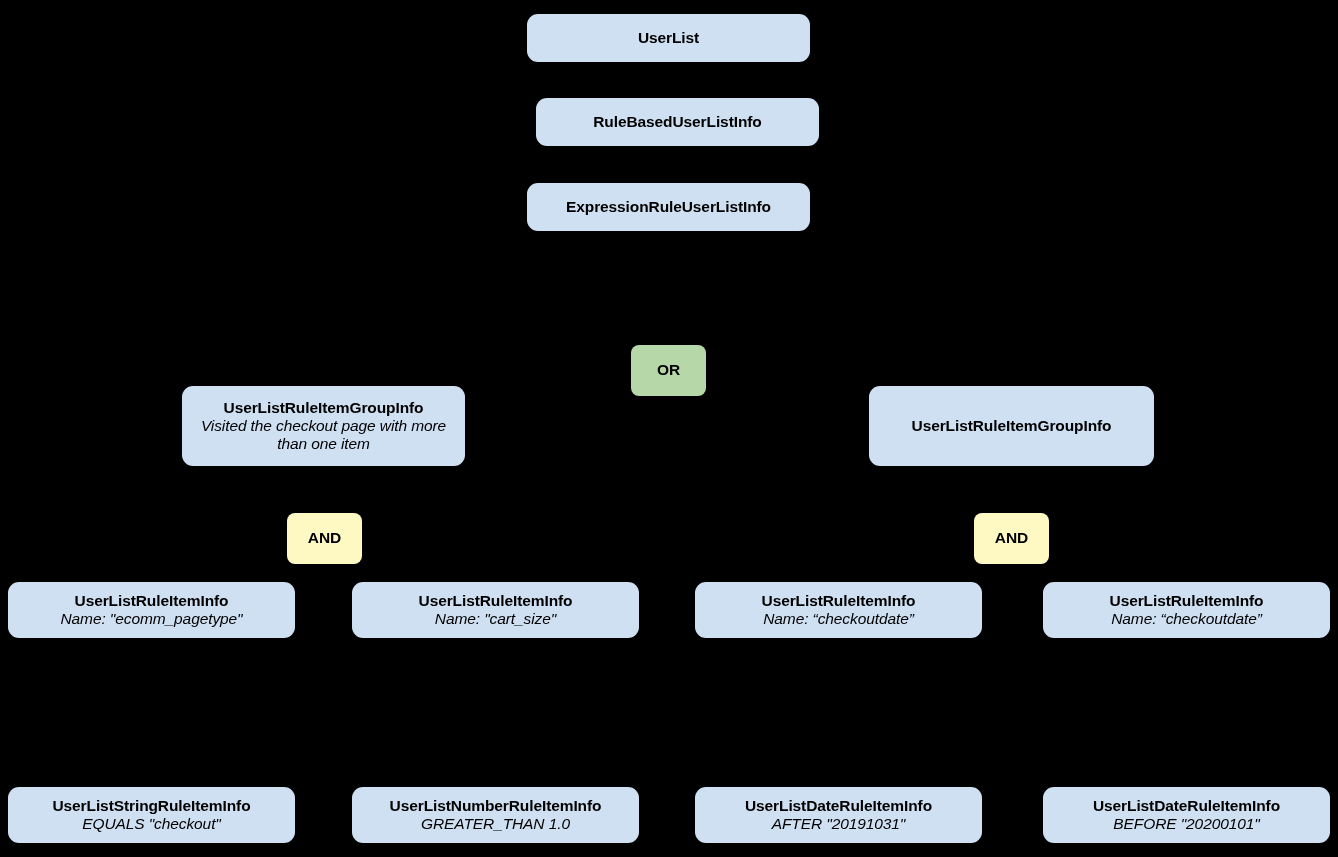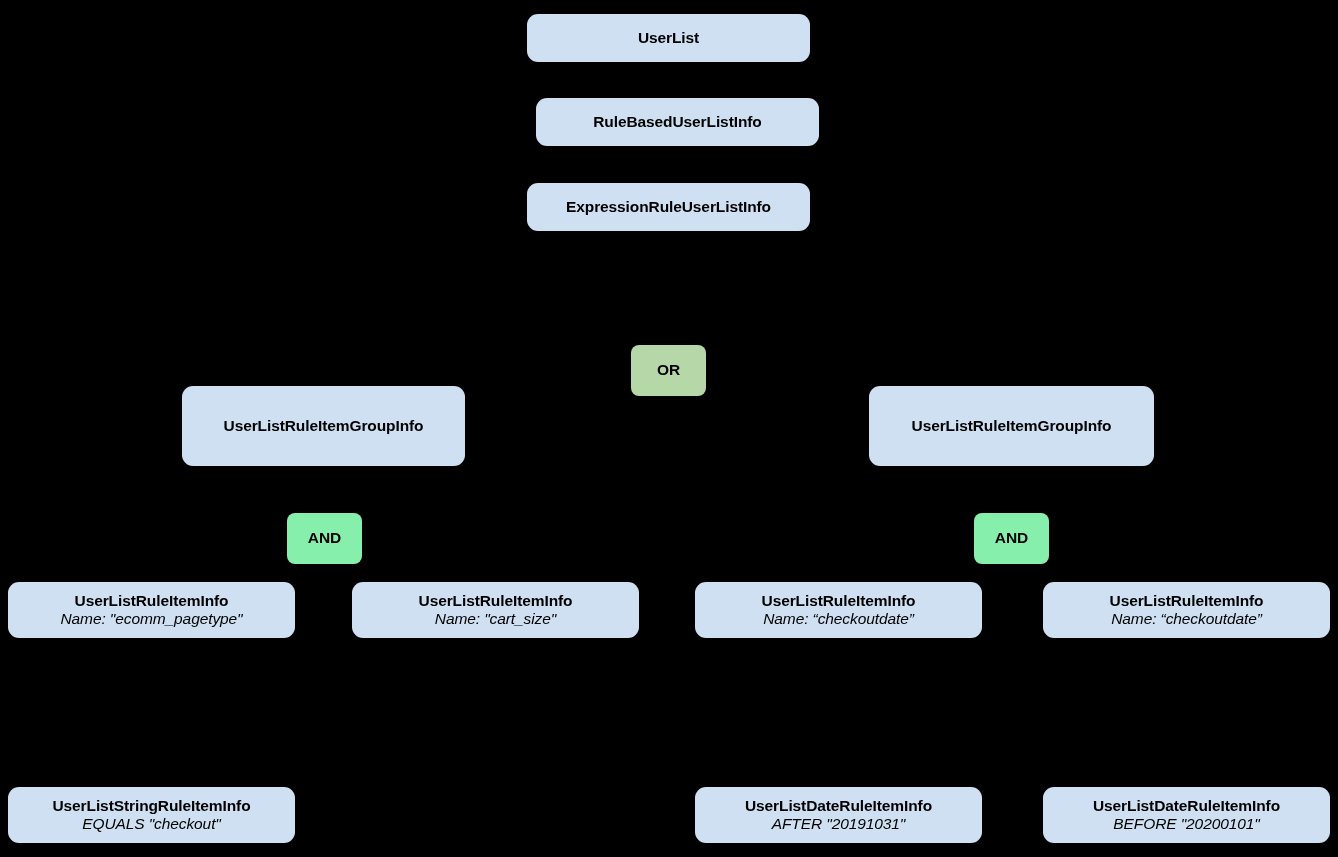--- a/index.html
+++ b/index.html
@@ -45,21 +45,21 @@
 
   .node.op-box {
     border-radius: 8px;
   }
 
   .node.op-or {
     background: #b6d7a8;
   }
 
   .node.op-and {
-    background: #86efac;
+    background: #fef9c3;
   }
 
   .title {
     font-weight: bold;
     font-size: 15.5px;
     letter-spacing: -0.1px;
     white-space: nowrap;
   }
 
   .subtitle {
@@ -151,20 +151,21 @@
     <span class="title">ExpressionRuleUserListInfo</span>
   </div>
 
 
   <div class="node op-box op-or n-or">
     <span class="op-label">OR</span>
   </div>
 
   <div class="node class-box n-group-left">
     <span class="title">UserListRuleItemGroupInfo</span>
+    <span class="subtitle">Visited the checkout page with more than one item</span>
   </div>
 
   <div class="node class-box n-group-right">
     <span class="title">UserListRuleItemGroupInfo</span>
   </div>
 
   <div class="node op-box op-and n-and-left">
     <span class="op-label">AND</span>
   </div>
 
@@ -190,20 +191,24 @@
   <div class="node class-box n-item-4">
     <span class="title">UserListRuleItemInfo</span>
     <span class="subtitle">Name: “checkoutdate”</span>
   </div>
 
   <div class="node class-box n-leaf-1">
     <span class="title">UserListStringRuleItemInfo</span>
     <span class="subtitle">EQUALS "checkout"</span>
   </div>
 
+  <div class="node class-box n-leaf-2">
+    <span class="title">UserListNumberRuleItemInfo</span>
+    <span class="subtitle">GREATER_THAN 1.0</span>
+  </div>
 
   <div class="node class-box n-leaf-3">
     <span class="title">UserListDateRuleItemInfo</span>
     <span class="subtitle">AFTER "20191031"</span>
   </div>
 
   <div class="node class-box n-leaf-4">
     <span class="title">UserListDateRuleItemInfo</span>
     <span class="subtitle">BEFORE "20200101"</span>
   </div>

